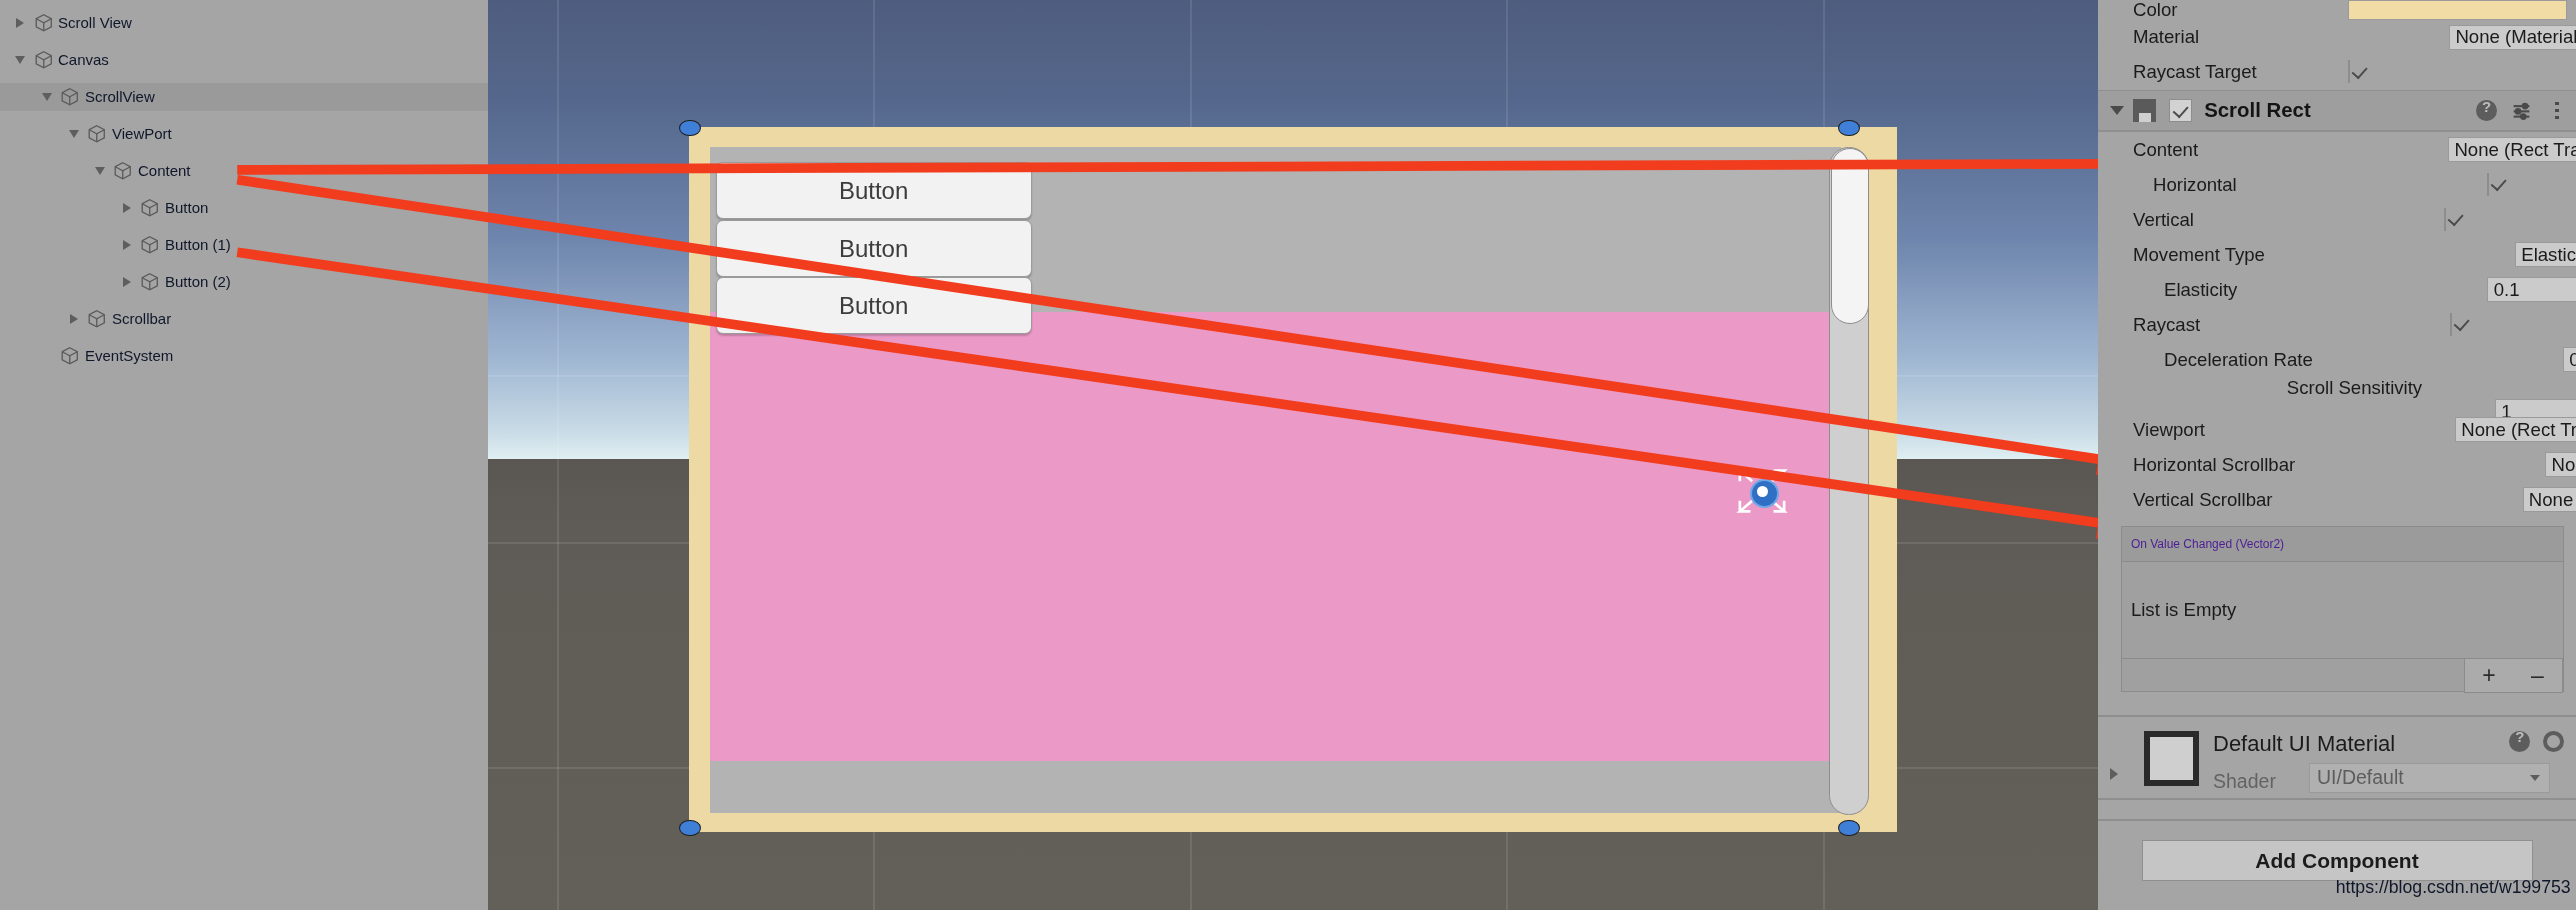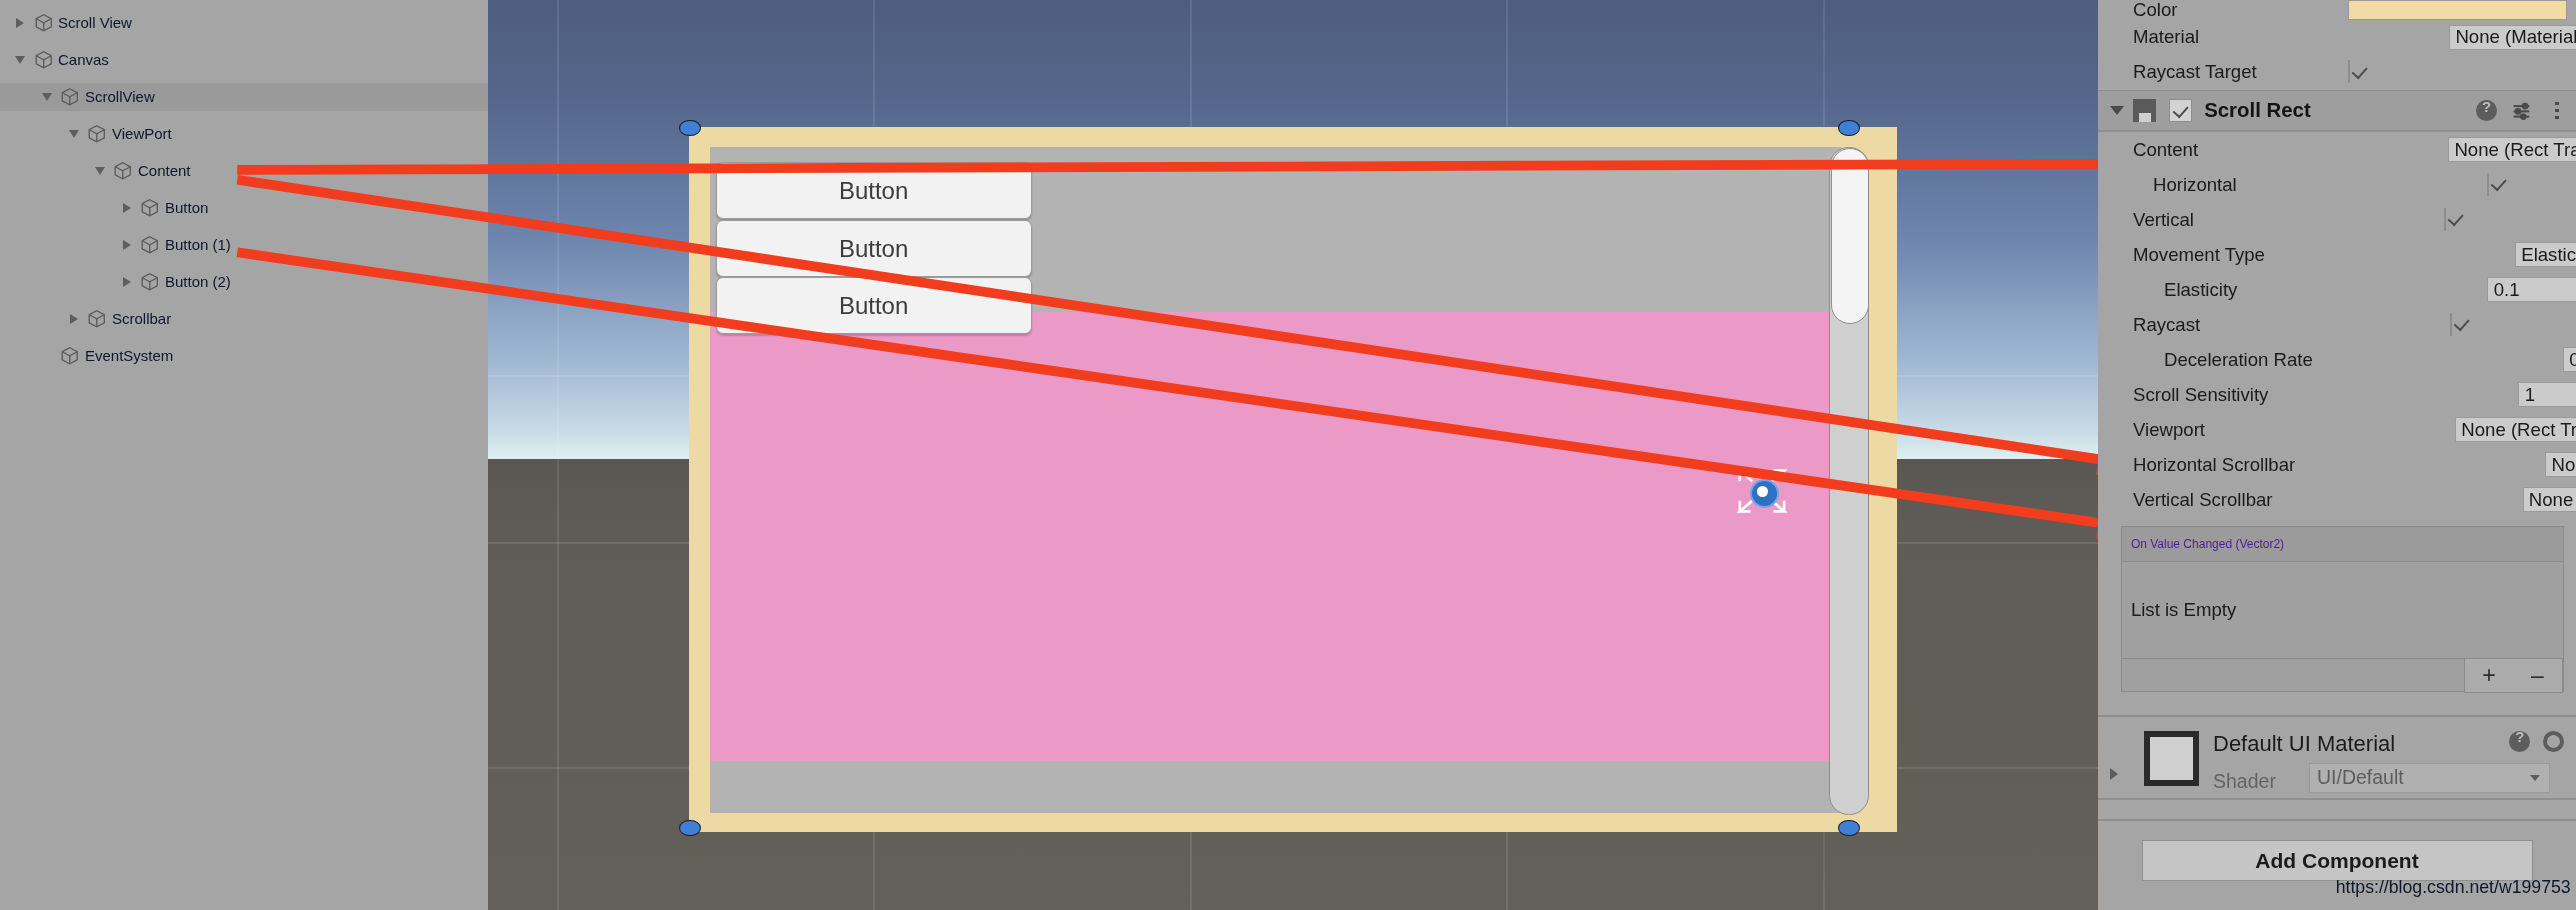--- a/index.html
+++ b/index.html
@@ -464,21 +464,21 @@
         <div class="prow" style="padding-left: 35px;">
           <span class="lbl">Raycast</span>
           <span class="ctl" style="position: relative;"><span class="cbox on"></span></span>
         </div>
         <div class="prow" style="padding-left: 66px;">
           <span class="lbl">Deceleration Rate</span>
           <span class="ctl" style="position: relative;">
             <span class="field" style="width: 219px;">0.135</span>
           </span>
         </div>
-        <div class="prow" style="padding-left: 35px;">
+        <div class="prow" style="padding-left: 35px; flex-direction: column;">
           <span class="lbl">Scroll Sensitivity</span>
           <span class="ctl" style="position: relative;">
             <span class="field" style="width: 219px;">1</span>
           </span>
         </div>
         <div class="prow" style="padding-left: 35px;">
           <span class="lbl">Viewport</span>
           <span class="ctl" style="position: relative;">
             <span class="field objref">None (Rect Trans</span>
           </span>

